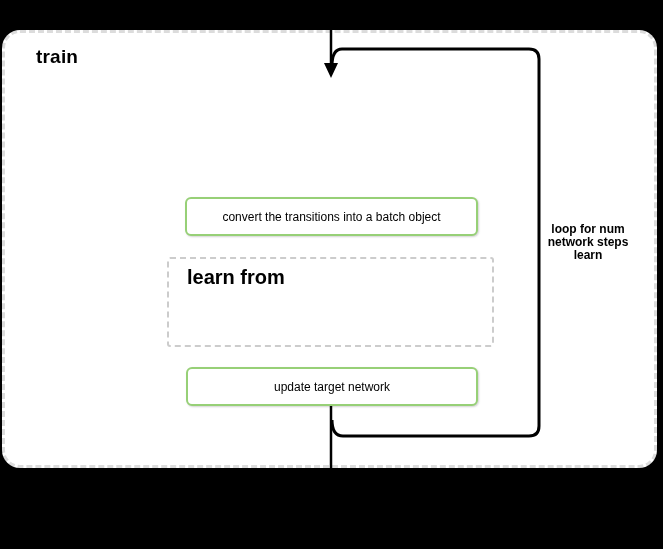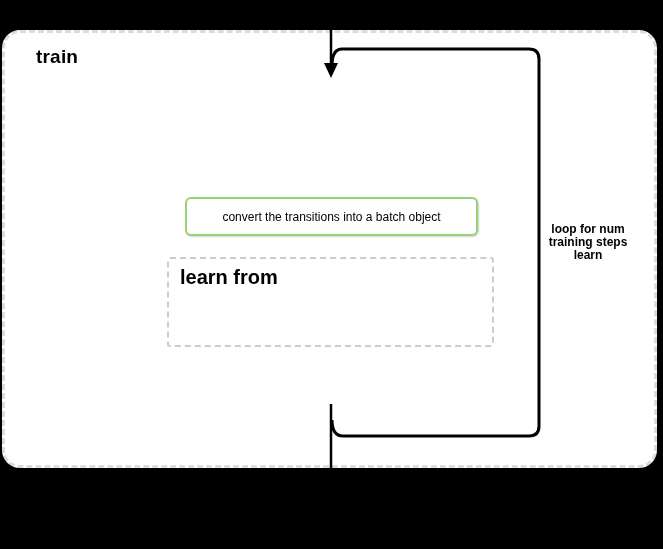--- a/index.html
+++ b/index.html
@@ -66,21 +66,21 @@
     top: 257px;
     width: 323px;
     height: 86px;
     border: 2px dashed var(--subprocess-border, #cccccc);
     border-radius: 3px;
     background: transparent;
     padding: 0;
   }
   .subprocess-label {
     position: absolute;
-    left: 11px;
+    left: 18px;
     top: 7px;
     font-size: 20px;
     font-weight: bold;
     color: #000;
     line-height: 23px;
     text-align: center;
   }
   .loop-annotation {
     position: absolute;
     left: 533px;
@@ -112,20 +112,23 @@
   <div class="step step-3">
     <span>convert the transitions into a batch object</span>
   </div>
 
   <div class="subprocess">
     <div class="subprocess-label">
       <div>learn from</div>
     </div>
   </div>
 
+  <div class="step step-final">
+    <span>update target network</span>
+  </div>
 
   <div class="loop-annotation">
     <div>loop for num</div>
-    <div>training steps</div>
+    <div>network steps</div>
     <div>learn</div>
   </div>
 
 </div>
 
 </body></html>

